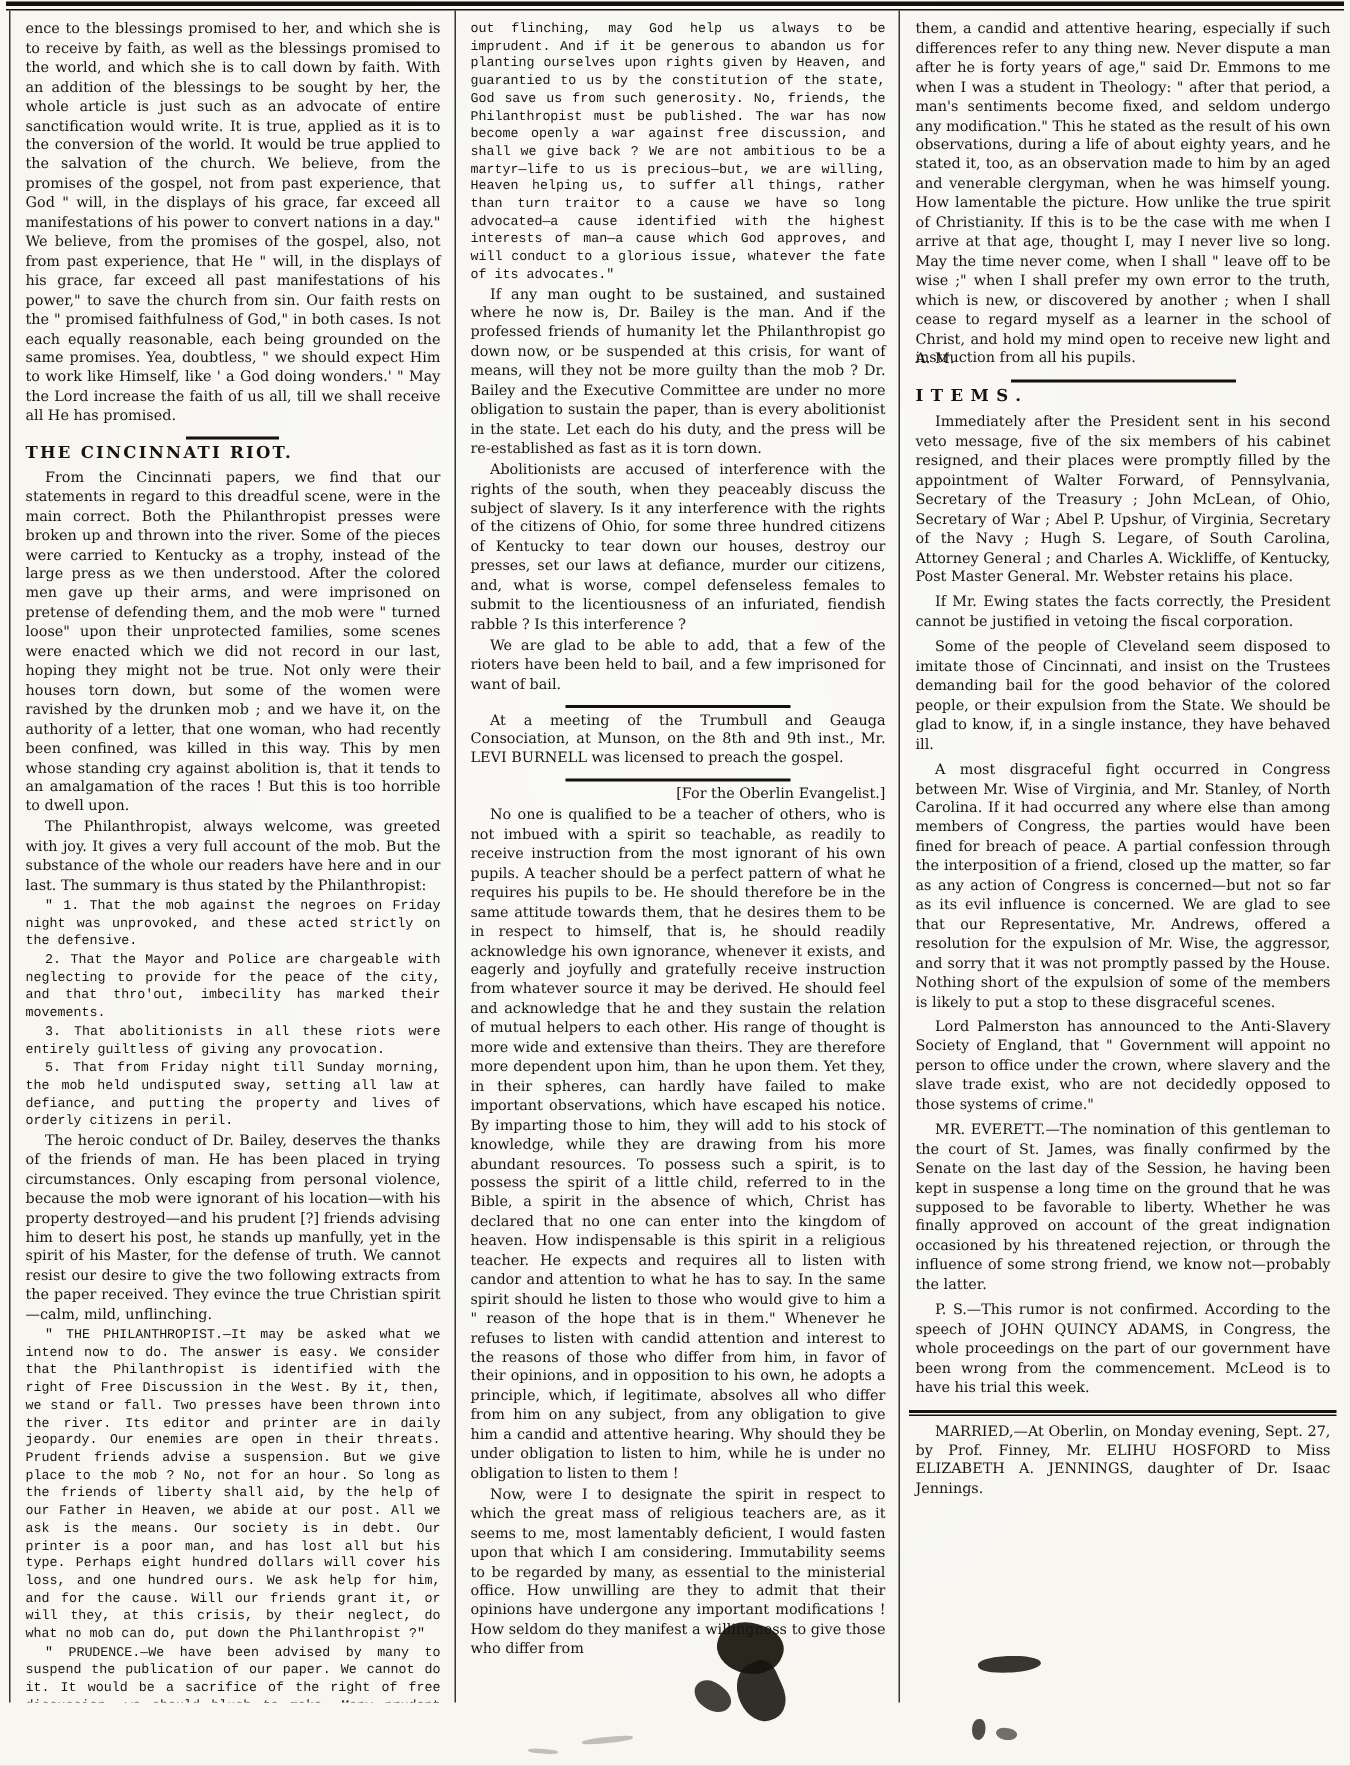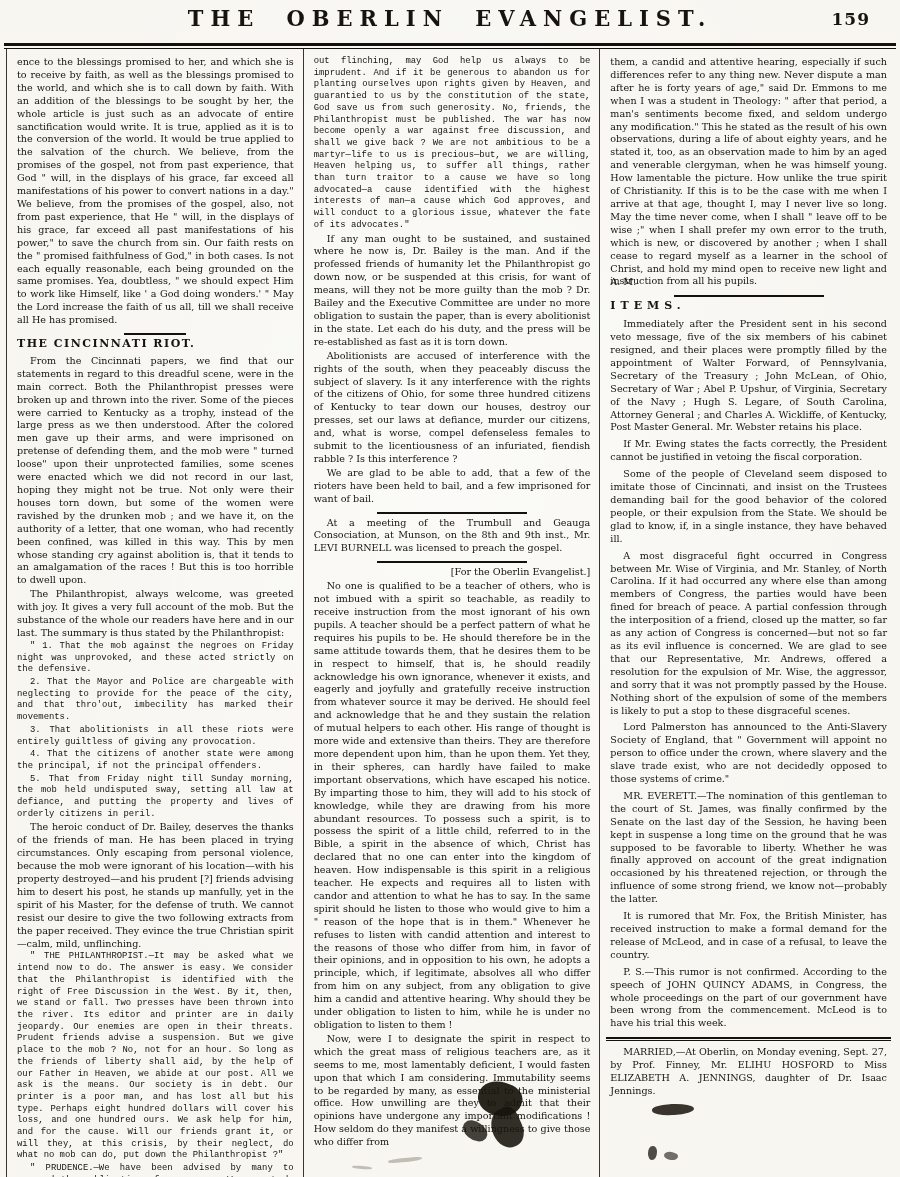--- a/index.html
+++ b/index.html
@@ -61,38 +61,33 @@
   .blot-d  { left:664px; top:1152px; width:14px; height:8px; opacity:.6; transform:rotate(12deg); }
   .pencil-mark { position:absolute; background:#8a857a; opacity:.5; border-radius:40%; }
   .mark-1 { left:388px; top:1158px; width:34px; height:4px; transform:rotate(-6deg); }
   .mark-2 { left:352px; top:1166px; width:20px; height:3px; transform:rotate(4deg); }
 </style>
 </head>
 <body>
 
 <div class="page">
 
-  <header class="masthead">
-    <div class="masthead-title">THE OBERLIN EVANGELIST.</div>
-    <div class="page-number">159</div>
-  </header>
   <div class="rule-double"></div>
 
   <div class="columns">
 
     <section class="column">
       <p class="no-indent">ence to the blessings promised to her, and which she is to receive by faith, as well as the blessings promised to the world, and which she is to call down by faith. With an addition of the blessings to be sought by her, the whole article is just such as an advocate of entire sanctification would write. It is true, applied as it is to the conversion of the world. It would be true applied to the salvation of the church. We believe, from the promises of the gospel, not from past experience, that God " will, in the displays of his grace, far exceed all manifestations of his power to convert nations in a day." We believe, from the promises of the gospel, also, not from past experience, that He " will, in the displays of his grace, far exceed all past manifestations of his power," to save the church from sin. Our faith rests on the " promised faithfulness of God," in both cases. Is not each equally reasonable, each being grounded on the same promises. Yea, doubtless, " we should expect Him to work like Himself, like ' a God doing wonders.' " May the Lord increase the faith of us all, till we shall receive all He has promised.</p>
       <div class="article-rule"></div>
       <h2 class="section-heading">THE CINCINNATI RIOT.</h2>
       <p>From the Cincinnati papers, we find that our statements in regard to this dreadful scene, were in the main correct. Both the Philanthropist presses were broken up and thrown into the river. Some of the pieces were carried to Kentucky as a trophy, instead of the large press as we then understood. After the colored men gave up their arms, and were imprisoned on pretense of defending them, and the mob were " turned loose" upon their unprotected families, some scenes were enacted which we did not record in our last, hoping they might not be true. Not only were their houses torn down, but some of the women were ravished by the drunken mob ; and we have it, on the authority of a letter, that one woman, who had recently been confined, was killed in this way. This by men whose standing cry against abolition is, that it tends to an amalgamation of the races ! But this is too horrible to dwell upon.</p>
       <p>The Philanthropist, always welcome, was greeted with joy. It gives a very full account of the mob. But the substance of the whole our readers have here and in our last. The summary is thus stated by the Philanthropist:</p>
       <p class="small">" 1. That the mob against the negroes on Friday night was unprovoked, and these acted strictly on the defensive.</p>
       <p class="small">2. That the Mayor and Police are chargeable with neglecting to provide for the peace of the city, and that thro'out, imbecility has marked their movements.</p>
       <p class="small">3. That abolitionists in all these riots were entirely guiltless of giving any provocation.</p>
-      <p class="small">4. That the citizens of another state were among the principal, if not the principal offenders.</p>
       <p class="small">5. That from Friday night till Sunday morning, the mob held undisputed sway, setting all law at defiance, and putting the property and lives of orderly citizens in peril.</p>
       <p>The heroic conduct of Dr. Bailey, deserves the thanks of the friends of man. He has been placed in trying circumstances. Only escaping from personal violence, because the mob were ignorant of his location—with his property destroyed—and his prudent [?] friends advising him to desert his post, he stands up manfully, yet in the spirit of his Master, for the defense of truth. We cannot resist our desire to give the two following extracts from the paper received. They evince the true Christian spirit—calm, mild, unflinching.</p>
       <p class="small">" THE PHILANTHROPIST.—It may be asked what we intend now to do. The answer is easy. We consider that the Philanthropist is identified with the right of Free Discussion in the West. By it, then, we stand or fall. Two presses have been thrown into the river. Its editor and printer are in daily jeopardy. Our enemies are open in their threats. Prudent friends advise a suspension. But we give place to the mob ? No, not for an hour. So long as the friends of liberty shall aid, by the help of our Father in Heaven, we abide at our post. All we ask is the means. Our society is in debt. Our printer is a poor man, and has lost all but his type. Perhaps eight hundred dollars will cover his loss, and one hundred ours. We ask help for him, and for the cause. Will our friends grant it, or will they, at this crisis, by their neglect, do what no mob can do, put down the Philanthropist ?"</p>
       <p class="small">" PRUDENCE.—We have been advised by many to suspend the publication of our paper. We cannot do it. It would be a sacrifice of the right of free discussion, we should blush to make. Many prudent ones say, that they cannot think of risking their lives to protect us in our imprudence. If it be imprudent to maintain our rights with-</p>
     </section>
 
     <section class="column">
       <p class="no-indent small">out flinching, may God help us always to be imprudent. And if it be generous to abandon us for planting ourselves upon rights given by Heaven, and guarantied to us by the constitution of the state, God save us from such generosity. No, friends, the Philanthropist must be published. The war has now become openly a war against free discussion, and shall we give back ? We are not ambitious to be a martyr—life to us is precious—but, we are willing, Heaven helping us, to suffer all things, rather than turn traitor to a cause we have so long advocated—a cause identified with the highest interests of man—a cause which God approves, and will conduct to a glorious issue, whatever the fate of its advocates."</p>
       <p>If any man ought to be sustained, and sustained where he now is, Dr. Bailey is the man. And if the professed friends of humanity let the Philanthropist go down now, or be suspended at this crisis, for want of means, will they not be more guilty than the mob ? Dr. Bailey and the Executive Committee are under no more obligation to sustain the paper, than is every abolitionist in the state. Let each do his duty, and the press will be re-established as fast as it is torn down.</p>
       <p>Abolitionists are accused of interference with the rights of the south, when they peaceably discuss the subject of slavery. Is it any interference with the rights of the citizens of Ohio, for some three hundred citizens of Kentucky to tear down our houses, destroy our presses, set our laws at defiance, murder our citizens, and, what is worse, compel defenseless females to submit to the licentiousness of an infuriated, fiendish rabble ? Is this interference ?</p>
@@ -109,21 +104,20 @@
       <p class="no-indent">them, a candid and attentive hearing, especially if such differences refer to any thing new. Never dispute a man after he is forty years of age," said Dr. Emmons to me when I was a student in Theology: " after that period, a man's sentiments become fixed, and seldom undergo any modification." This he stated as the result of his own observations, during a life of about eighty years, and he stated it, too, as an observation made to him by an aged and venerable clergyman, when he was himself young. How lamentable the picture. How unlike the true spirit of Christianity. If this is to be the case with me when I arrive at that age, thought I, may I never live so long. May the time never come, when I shall " leave off to be wise ;" when I shall prefer my own error to the truth, which is new, or discovered by another ; when I shall cease to regard myself as a learner in the school of Christ, and hold my mind open to receive new light and instruction from all his pupils.</p>
       <div class="signature">A. M.</div>
       <div class="article-rule wide"></div>
       <h2 class="section-heading items-heading">ITEMS.</h2>
       <p class="item">Immediately after the President sent in his second veto message, five of the six members of his cabinet resigned, and their places were promptly filled by the appointment of Walter Forward, of Pennsylvania, Secretary of the Treasury ; John McLean, of Ohio, Secretary of War ; Abel P. Upshur, of Virginia, Secretary of the Navy ; Hugh S. Legare, of South Carolina, Attorney General ; and Charles A. Wickliffe, of Kentucky, Post Master General. Mr. Webster retains his place.</p>
       <p class="item">If Mr. Ewing states the facts correctly, the President cannot be justified in vetoing the fiscal corporation.</p>
       <p class="item">Some of the people of Cleveland seem disposed to imitate those of Cincinnati, and insist on the Trustees demanding bail for the good behavior of the colored people, or their expulsion from the State. We should be glad to know, if, in a single instance, they have behaved ill.</p>
       <p class="item">A most disgraceful fight occurred in Congress between Mr. Wise of Virginia, and Mr. Stanley, of North Carolina. If it had occurred any where else than among members of Congress, the parties would have been fined for breach of peace. A partial confession through the interposition of a friend, closed up the matter, so far as any action of Congress is concerned—but not so far as its evil influence is concerned. We are glad to see that our Representative, Mr. Andrews, offered a resolution for the expulsion of Mr. Wise, the aggressor, and sorry that it was not promptly passed by the House. Nothing short of the expulsion of some of the members is likely to put a stop to these disgraceful scenes.</p>
       <p class="item">Lord Palmerston has announced to the Anti-Slavery Society of England, that " Government will appoint no person to office under the crown, where slavery and the slave trade exist, who are not decidedly opposed to those systems of crime."</p>
       <p class="item">MR. EVERETT.—The nomination of this gentleman to the court of St. James, was finally confirmed by the Senate on the last day of the Session, he having been kept in suspense a long time on the ground that he was supposed to be favorable to liberty. Whether he was finally approved on account of the great indignation occasioned by his threatened rejection, or through the influence of some strong friend, we know not—probably the latter.</p>
-      <p class="item">It is rumored that Mr. Fox, the British Minister, has received instruction to make a formal demand for the release of McLeod, and in case of a refusal, to leave the country.</p>
       <p class="item">P. S.—This rumor is not confirmed. According to the speech of JOHN QUINCY ADAMS, in Congress, the whole proceedings on the part of our government have been wrong from the commencement. McLeod is to have his trial this week.</p>
       <div class="full-rule"></div>
       <p class="item">MARRIED,—At Oberlin, on Monday evening, Sept. 27, by Prof. Finney, Mr. ELIHU HOSFORD to Miss ELIZABETH A. JENNINGS, daughter of Dr. Isaac Jennings.</p>
     </section>
 
   </div>
 
   <div class="ink-blot blot-a"></div>
   <div class="ink-blot blot-a2"></div>
   <div class="ink-blot blot-a3"></div>

